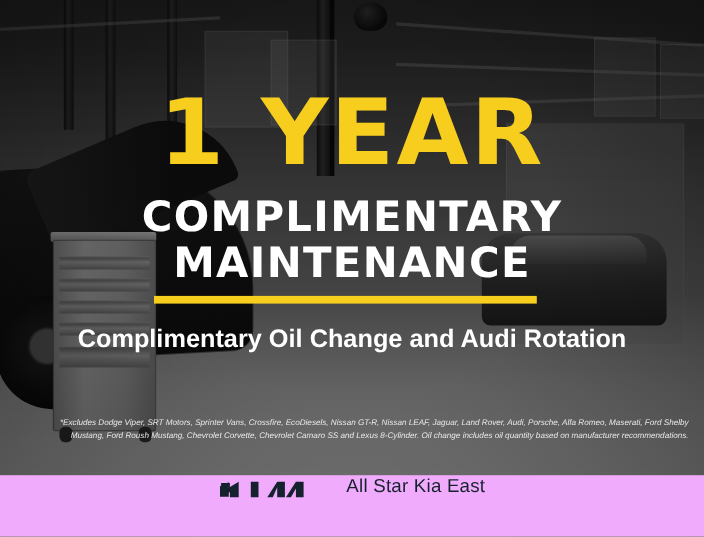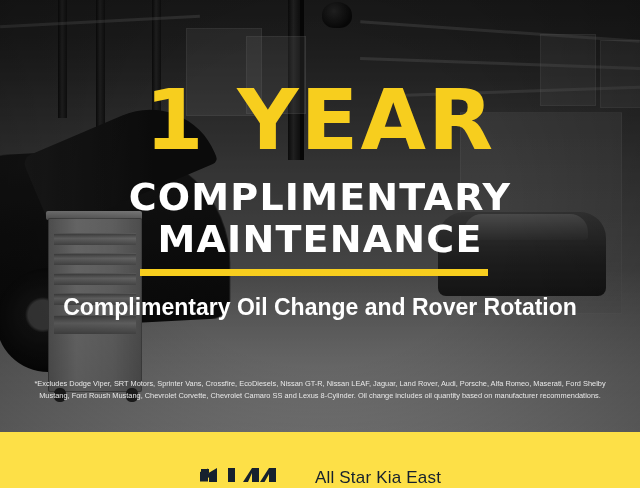--- a/index.html
+++ b/index.html
@@ -172,36 +172,37 @@
     font-size:23px;
     line-height:30px;
     font-family:"Liberation Sans", sans-serif;
   }
   .offer-l1{top:292px;}
   .offer-l2{top:322px;}
 
   .disclaimer{
     position:absolute;
     top:378px;left:14px;right:14px;
-    text-align:center;
+    text-align:right;
     color:#e8e8e8;
     font-size:7.4px;
     line-height:11.6px;
     font-family:"Liberation Sans", sans-serif;
+    font-style:italic;
   }
   .disclaimer div{white-space:nowrap;}
 
   
   .footer{
     position:absolute;
     left:0;right:0;bottom:0;
     height:56px;
-    background:#fde047;
+    background:#f0abfc;
     display:flex;
-    align-items:flex-end;
+    align-items:flex-start;
     justify-content:center;
     gap:30px;
   }
   .kia-logo{display:block;}
   .dealer-name{
     color:#16212e;
     font-size:17px;
     font-weight:normal;
     letter-spacing:.2px;
     font-family:"Liberation Sans", sans-serif;
@@ -257,21 +258,21 @@
   <div class="content">
 
     <div class="headline-year">1 YEAR</div>
 
     <div class="headline-sub line-complimentary">COMPLIMENTARY</div>
 
     <div class="headline-sub line-maintenance">MAINTENANCE</div>
 
     <div class="divider"></div>
 
-    <div class="offer offer-l1">Complimentary Oil Change and Rover Rotation</div>
+    <div class="offer offer-l1">Complimentary Oil Change and Audi Rotation</div>
 
 
     <div class="disclaimer">
       <div>*Excludes Dodge Viper, SRT Motors, Sprinter Vans, Crossfire, EcoDiesels, Nissan GT-R, Nissan LEAF, Jaguar, Land Rover, Audi, Porsche, Alfa Romeo, Maserati, Ford Shelby</div>
       <div>Mustang, Ford Roush Mustang, Chevrolet Corvette, Chevrolet Camaro SS and Lexus 8-Cylinder. Oil change includes oil quantity based on manufacturer recommendations.</div>
     </div>
 
   </div>
 
   <div class="footer">

